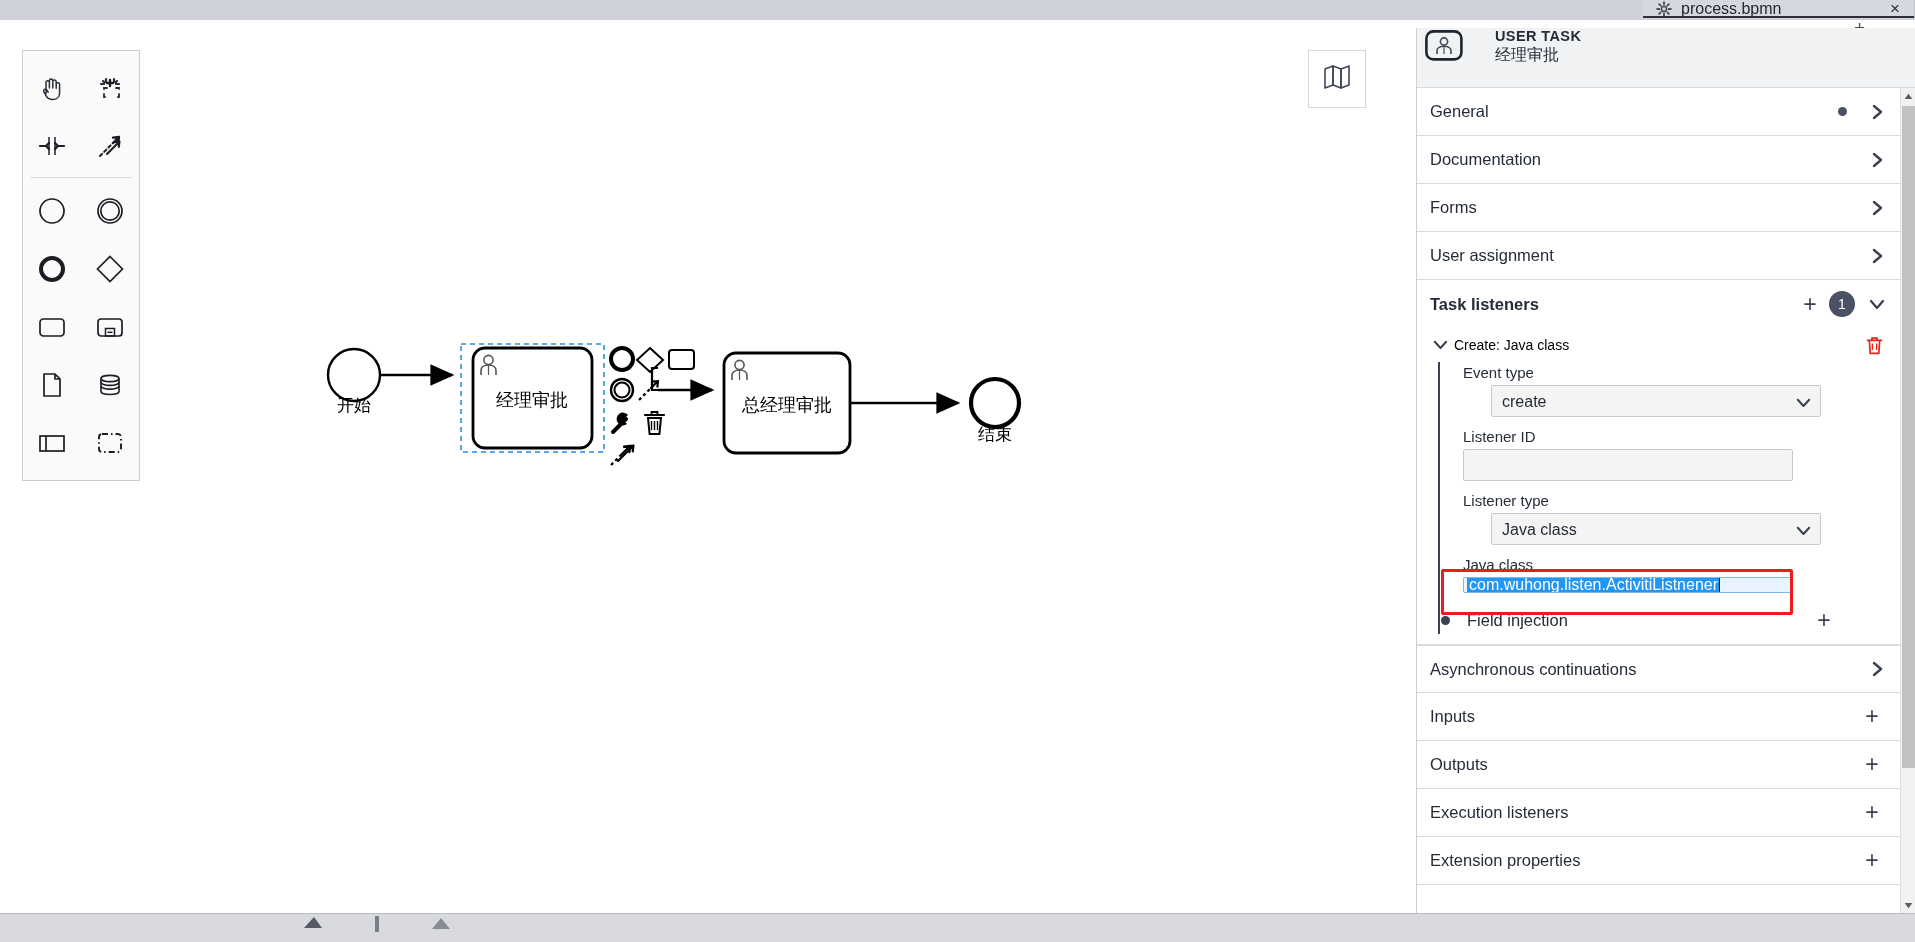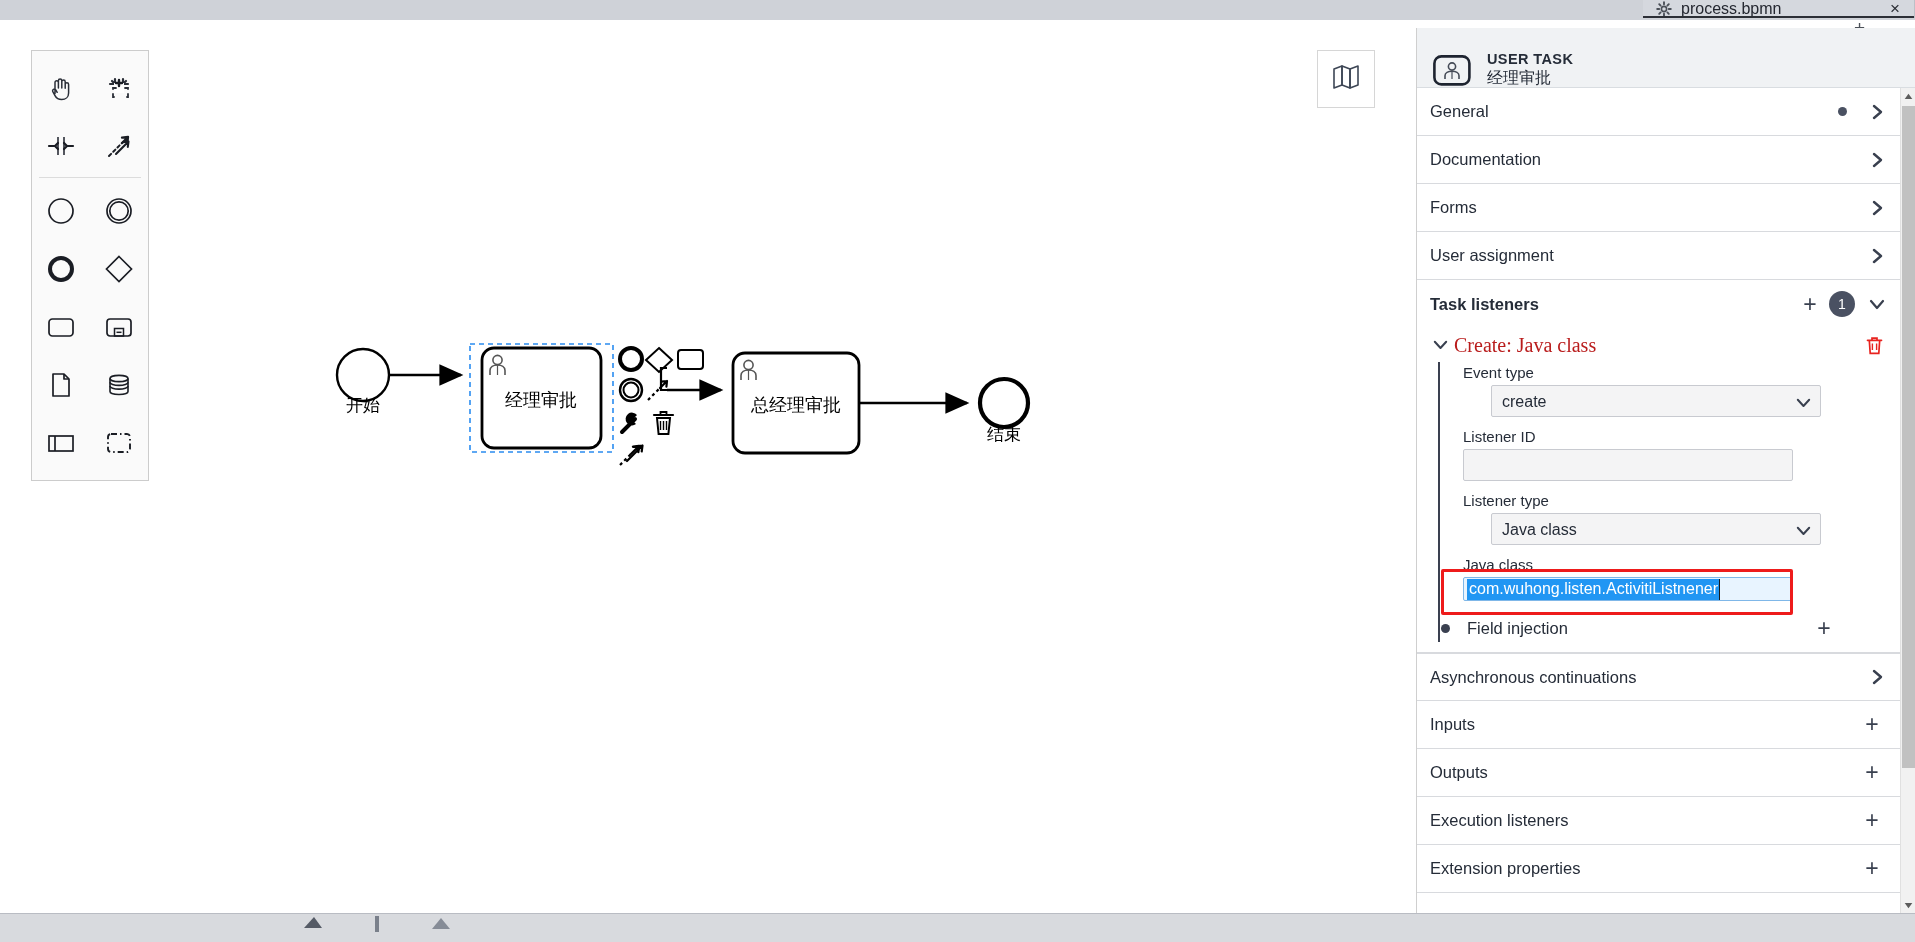--- a/index.html
+++ b/index.html
@@ -48,21 +48,21 @@
   .tabbar-spacer { flex: 1 1 auto; }
   .tabbar-actions { display: flex; align-items: center; gap: 14px; padding-right: 18px; }
   .tabbar-btn {
     font-size: 19px; color: #4b5058; cursor: pointer;
     line-height: 1; user-select: none;
   }
   .tabbar-btn.dots { font-size: 17px; letter-spacing: 1px; }
 
   
   .canvas {
-    position: absolute; left: 9px; top: 28px;
+    position: absolute; left: 0; top: 28px;
     width: 1416px; height: 885px;
     background: #ffffff;
     overflow: hidden;
   }
 
   
   .palette {
     position: absolute; left: 22px; top: 22px;
     width: 118px;
     background: #fafafa;
@@ -98,22 +98,23 @@
     width: 499px; height: 885px;
     background: #ffffff;
     border-left: 1px solid #cfcfcf;
     display: flex; flex-direction: column;
     overflow: hidden;
   }
   .panel-header {
     height: 60px; flex: 0 0 60px;
     background: #f0f2f4;
     border-bottom: 1px solid #d9dde1;
-    display: flex; align-items: flex-end;
-    padding-left: 14px;
+    display: flex; align-items: flex-start;
+    padding-left: 6px;
+    gap: 16px;
   }
   .panel-header-icon {
     width: 42px; height: 34px; flex: 0 0 42px;
     display: flex; align-items: center; justify-content: center;
   }
   .panel-header-text { margin-left: 14px; line-height: 1.15; }
   .panel-header-type {
     font-size: 14.5px; font-weight: bold; color: #252c38;
     letter-spacing: .4px;
   }
@@ -165,21 +166,21 @@
   }
   .entry-header {
     display: flex; align-items: center;
     padding: 4px 16px 4px 14px;
     height: 34px;
   }
   .entry-caret {
     width: 18px; display: flex; align-items: center; justify-content: center;
     color: #39404f; cursor: pointer;
   }
-  .entry-title { flex: 1 1 auto; font-size: 20px; color: #b91c1c; margin-left: 5px; font-family: Liberation Serif, serif; }
+  .entry-title { flex: 1 1 auto; font-size: 14px; color: #000000; margin-left: 5px; }
   .trash-btn { width: 22px; display: flex; align-items: center; justify-content: center; cursor: pointer; }
 
   .entry-fields {
     margin-left: 21px;
     border-left: 2px solid #3a4050;
     padding: 2px 16px 0 23px;
   }
   .field { margin-bottom: 11px; }
   .field-label { font-size: 15px; color: #252c38; margin-bottom: 4px; }
   .field-input, .field-select {
@@ -195,21 +196,21 @@
   }
   .select-wrap { position: relative; width: 330px; margin-left: 28px; }
   .select-caret {
     position: absolute; right: 10px; top: 9px;
     pointer-events: none; color: #39404f;
   }
 
   
   .java-field-wrap { position: relative; width: 330px; }
   .java-input {
-    width: 330px; height: 24px;
+    width: 330px; height: 16px;
     background: #e8f4ff;
     border: 1px solid #7fb7e8;
     border-radius: 2px;
     display: flex; align-items: center;
     padding: 0 3px;
     overflow: hidden;
   }
   .java-selected-text {
     background: #2196f3; color: #ffffff;
     font-size: 16px;

